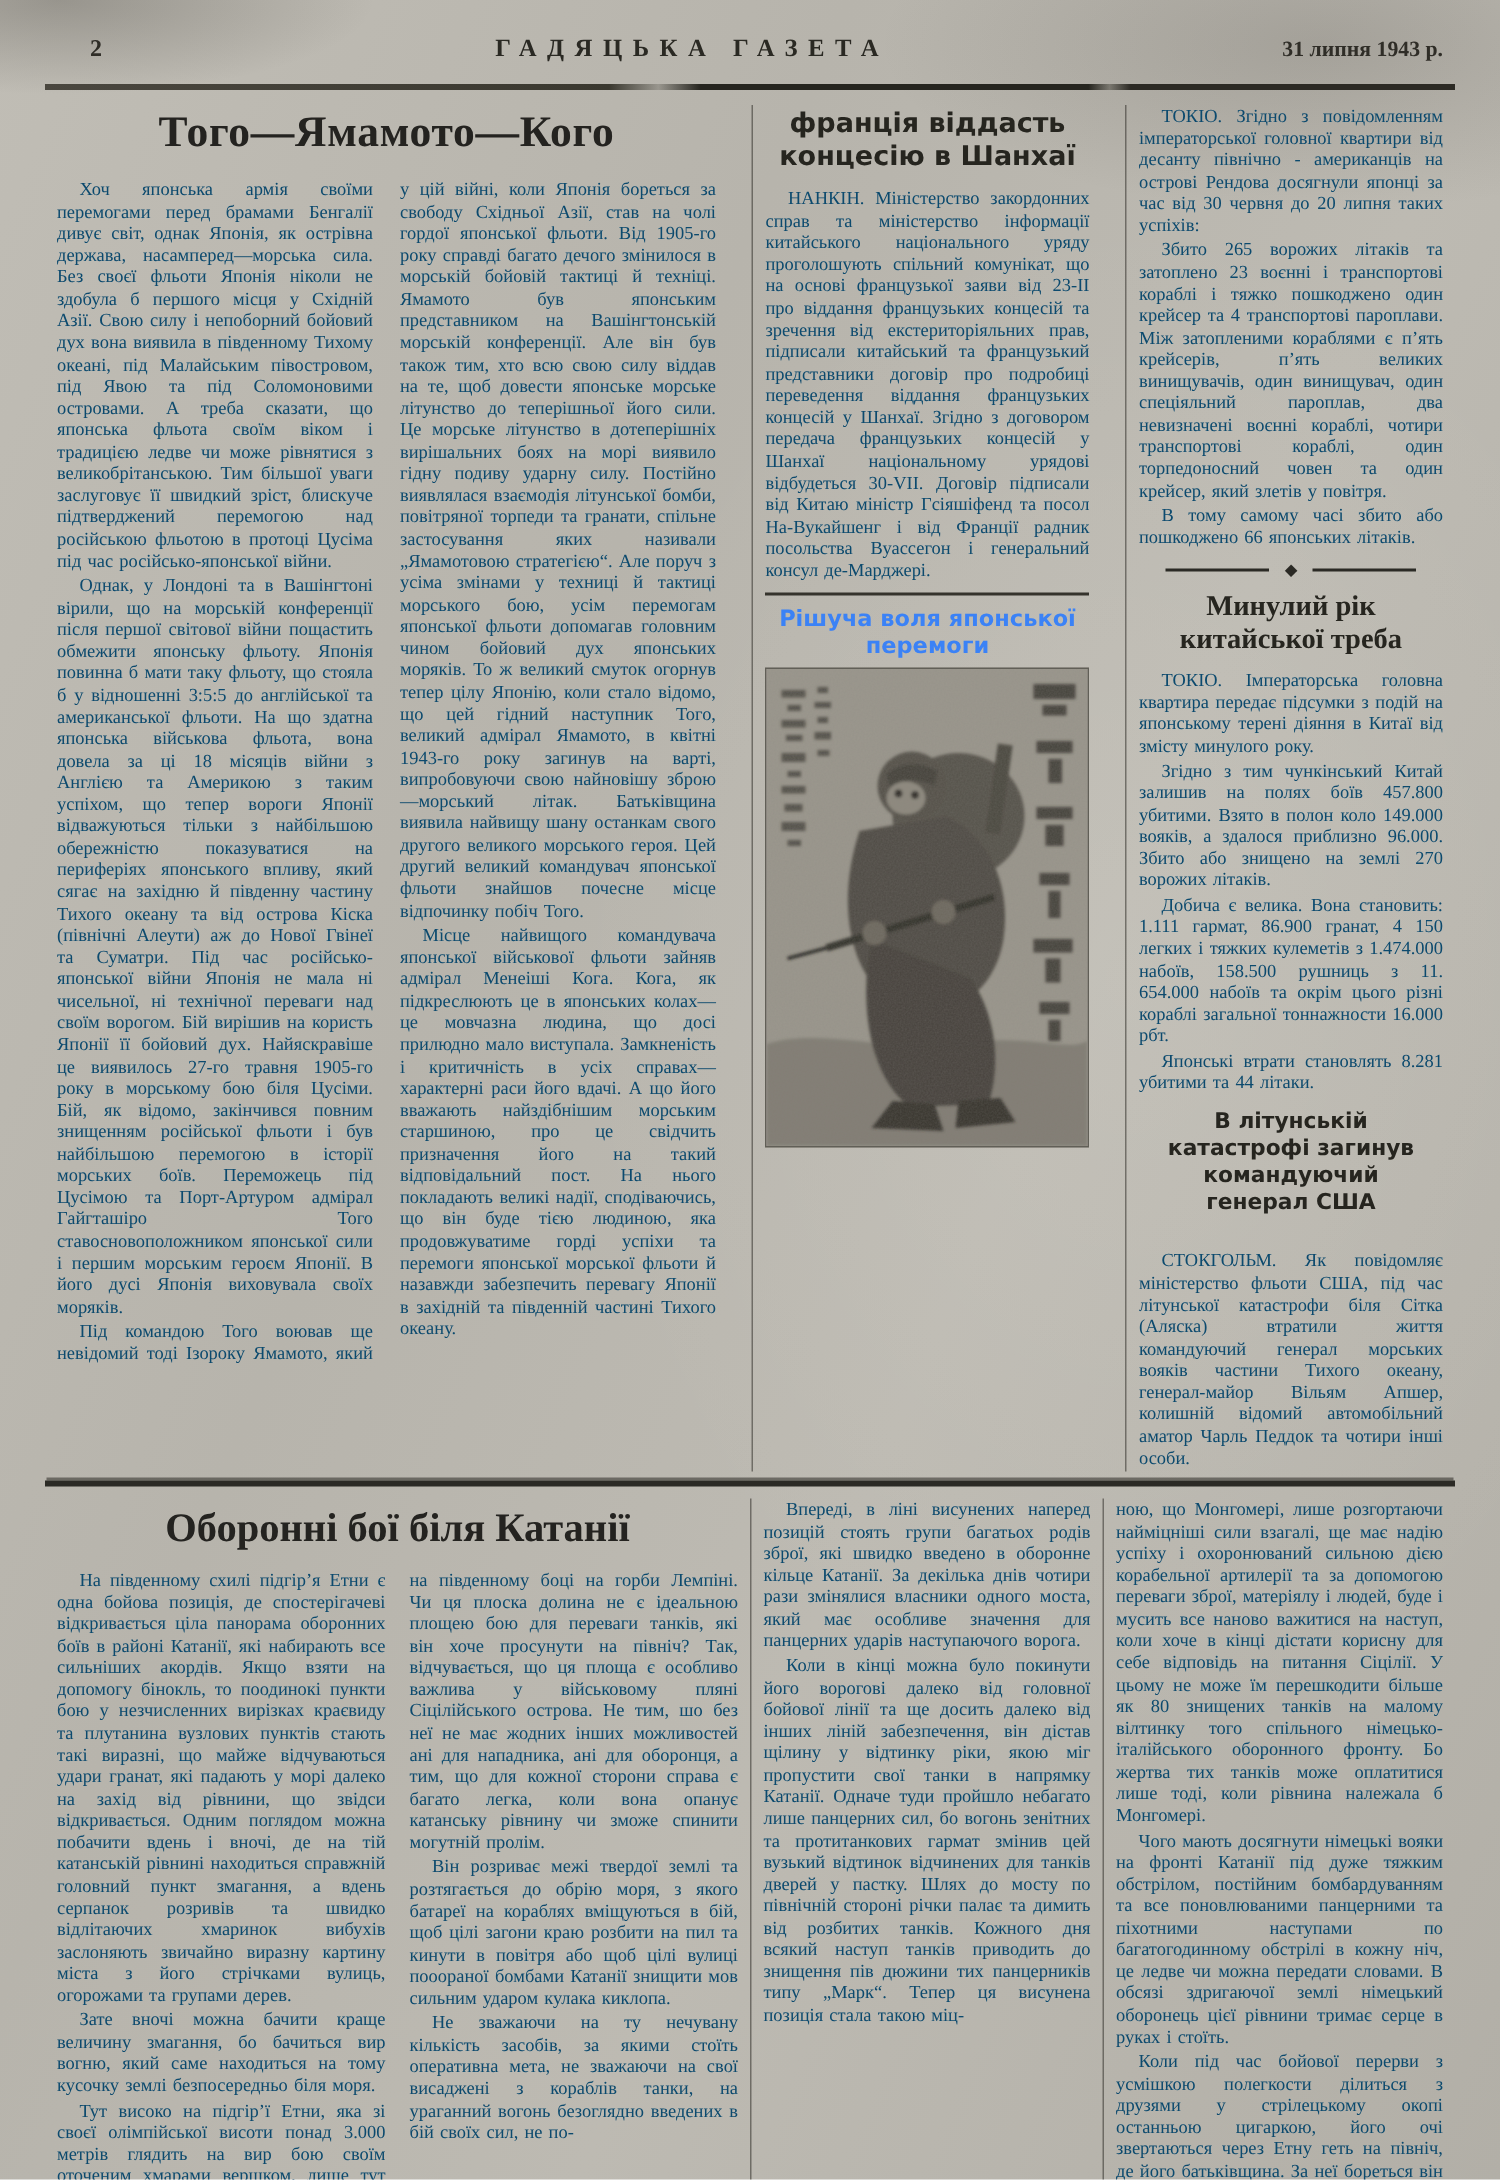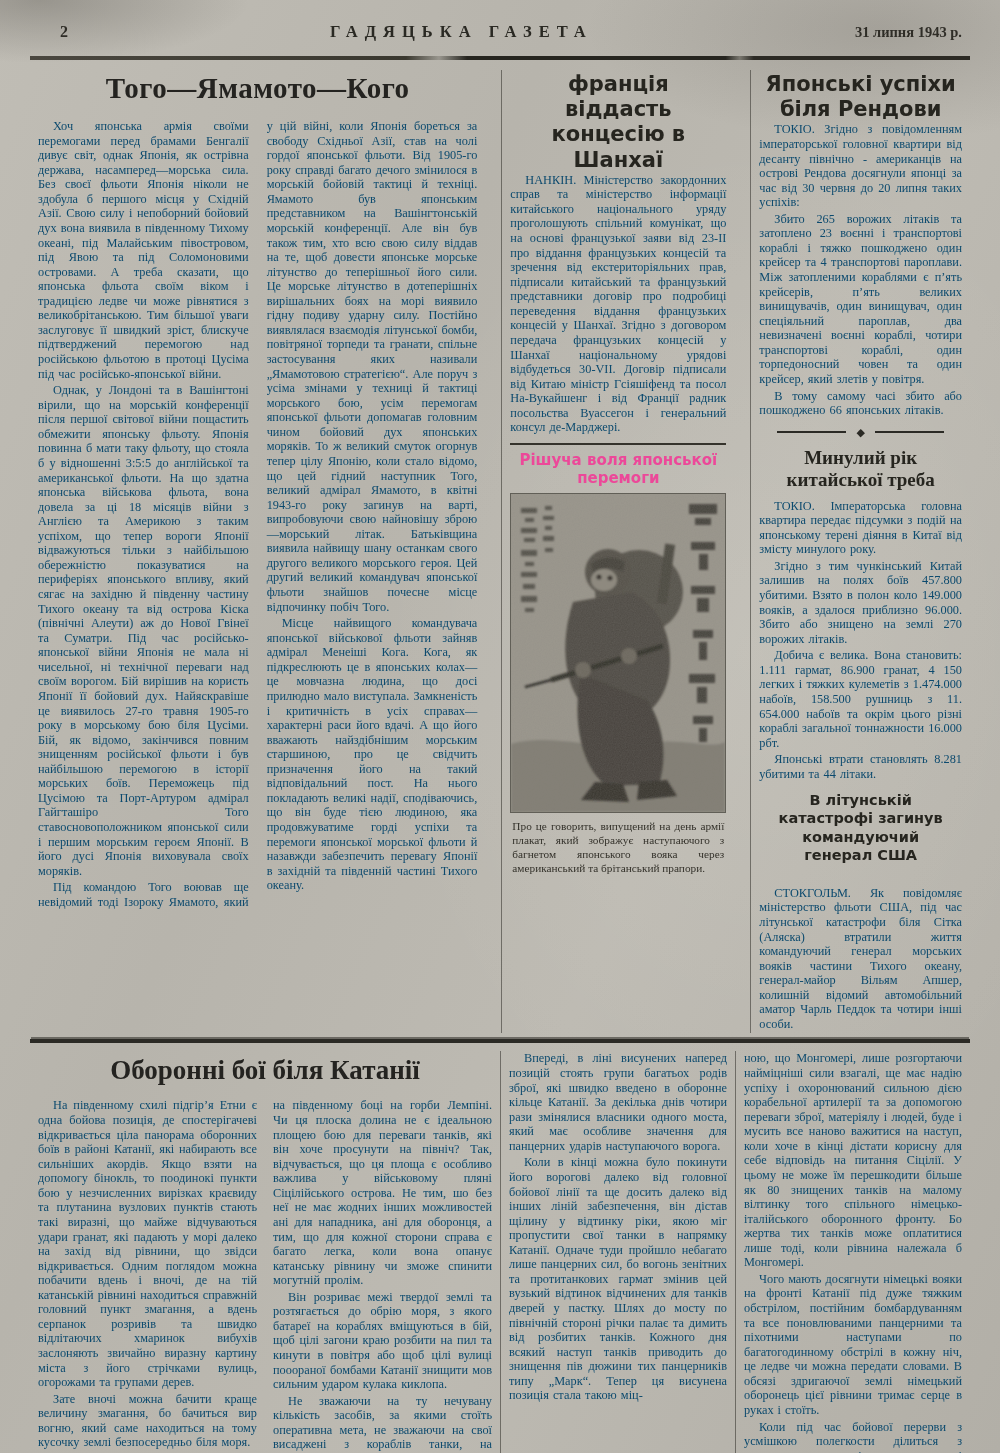--- a/index.html
+++ b/index.html
@@ -27,31 +27,31 @@
   p.p.cont{text-indent:0;}
   
   .section-top{display:grid;grid-template-columns:1fr 1fr 1fr 1fr;column-gap:16px;min-height:806px;}
   .tcol{padding:0 8px;}
   .col-rule{border-left:1px solid rgba(48,46,40,0.55);}
   .art-yamamoto{grid-column:1 / span 2;padding:0 8px;}
   .h-main{font-size:29px;font-weight:bold;text-align:center;margin:2px 0 14px 0;color:#242320;
           font-family:"Liberation Serif","DejaVu Serif",serif;letter-spacing:0.5px;}
   .yamamoto-body{column-count:2;column-gap:18px;}
   .h-sub{font-family:"DejaVu Sans","Liberation Sans",sans-serif;font-weight:bold;text-align:center;
-         font-size:21px;line-height:1.2;margin:2px 6px 0 6px;color:#26251f;}
+         font-size:18px;line-height:1.2;margin:2px 6px 10px 6px;color:#26251f;}
   .h-sub-sm{font-family:"DejaVu Sans","Liberation Sans",sans-serif;font-weight:bold;text-align:center;
          font-size:14.5px;line-height:1.25;margin:10px 10px 22px 10px;color:#26251f;}
   .h-serif-sub{font-size:19px;font-weight:bold;text-align:center;margin:8px 0 8px 0;color:#26251f;}
   .thin-rule{height:2px;background:#35332c;border:0;margin:8px 0 6px 0;}
   .diamond-divider{display:flex;align-items:center;justify-content:center;margin:8px 18px;color:#2b2a25;}
   .diamond-divider .bar{flex:1;height:2px;background:#2b2a25;}
   .diamond-divider .gem{font-size:11px;padding:0 10px;}
   
   .photo-head{font-family:"DejaVu Sans","Liberation Sans",sans-serif;font-weight:bold;font-size:15px;
-              margin:6px 0 6px 0;text-align:center;color:#ec4899;}
+              margin:6px 0 6px 0;text-align:center;color:#3b82f6;}
   .photo-frame{border:1px solid rgba(50,48,42,0.6);background:#a9a59c;margin:0 0 6px 0;}
   .photo-frame svg{display:block;}
   .photo-caption{font-size:11.3px;line-height:1.25;text-align:justify;margin:2px 2px;color:#34322b;}
   
   .rule-heavy{height:4px;background:#2b2a25;border:0;margin:6px 0 8px 0;
     box-shadow:0 -3px 0 -1px rgba(43,42,37,0.55);}
   
   .section-bottom{display:grid;grid-template-columns:1fr 1fr 1fr 1fr;grid-template-rows:auto 1fr;}
   .catania-headline{grid-column:1 / span 2;grid-row:1;font-size:27px;font-weight:bold;text-align:center;
        margin:4px 0 12px 0;color:#242320;}
@@ -155,27 +155,25 @@
               <path d="M84,288 L70,306 L118,308 L112,290 Z" fill="#38352f"></path>
               <path d="M128,288 L126,306 L166,302 L156,286 Z" fill="#38352f"></path>
               <line x1="152" y1="152" x2="40" y2="186" stroke="#33302a" stroke-width="5"></line>
               <line x1="40" y1="186" x2="14" y2="193" stroke="#2c2a25" stroke-width="2.4"></line>
               <circle cx="72" cy="176" r="8" fill="#6e695f"></circle>
               <circle cx="118" cy="162" r="8" fill="#6e695f"></circle>
             </g>
             <rect width="214" height="318" filter="url(#grain)" opacity="0.5"></rect>
           </svg>
         </div>
-        <p class="photo-caption">Про це говорить, випущений на день армії плакат, який зображує наступаючого з багнетом японського вояка через американський та брітанський прапори.</p>
       </div>
     </div>
 
     <div class="tcol col-rule">
       <div>
-        <div class="h-sub">Японські успіхи біля Рендови</div>
         <p class="p">ТОКІО. Згідно з повідомленням імператорської головної квартири від десанту північно - американців на острові Рендова досягнули японці за час від 30 червня до 20 липня таких успіхів:</p>
         <p class="p">Збито 265 ворожих літаків та затоплено 23 воєнні і транспортові кораблі і тяжко пошкоджено один крейсер та 4 транспортові пароплави. Між затопленими кораблями є п’ять крейсерів, п’ять великих винищувачів, один винищувач, один спеціяльний пароплав, два невизначені воєнні кораблі, чотири транспортові кораблі, один торпедоносний човен та один крейсер, який злетів у повітря.</p>
         <p class="p">В тому самому часі збито або пошкоджено 66 японських літаків.</p>
       </div>
       <div class="diamond-divider">
         <span class="bar"></span>
         <span class="gem">◆</span>
         <span class="bar"></span>
       </div>
       <div>

